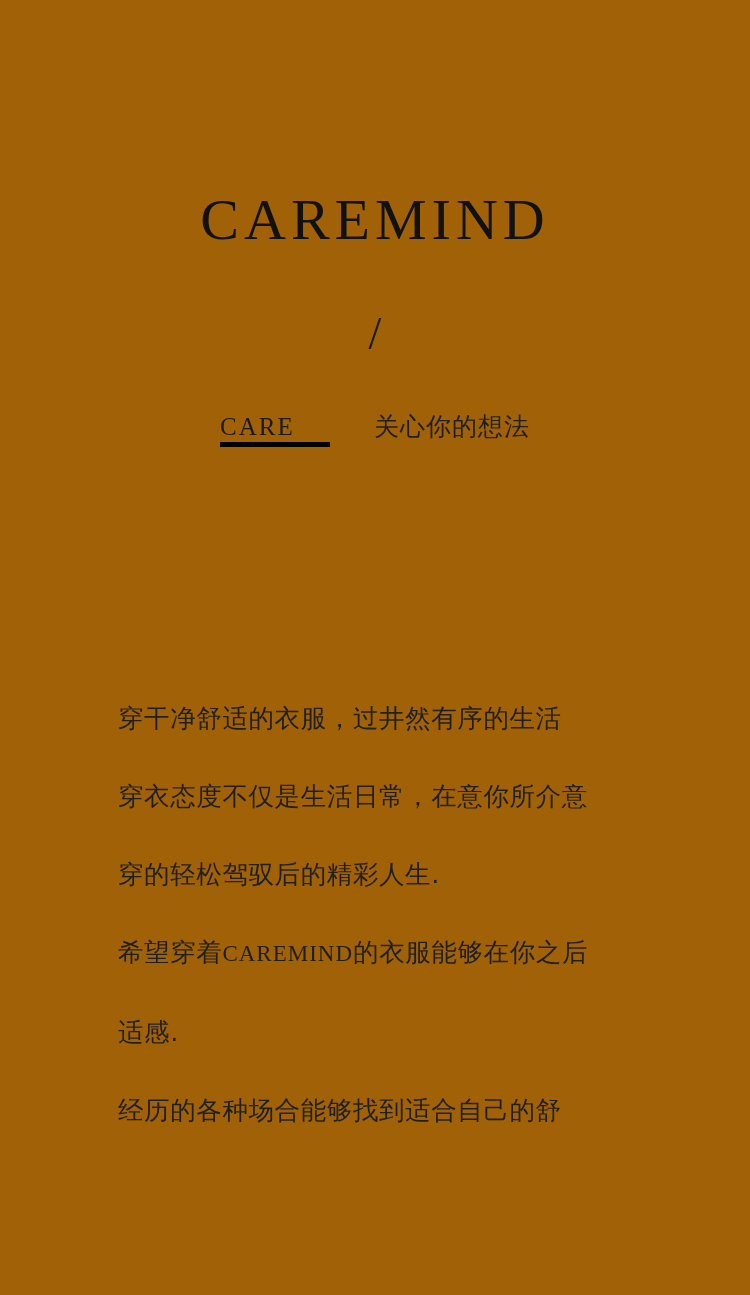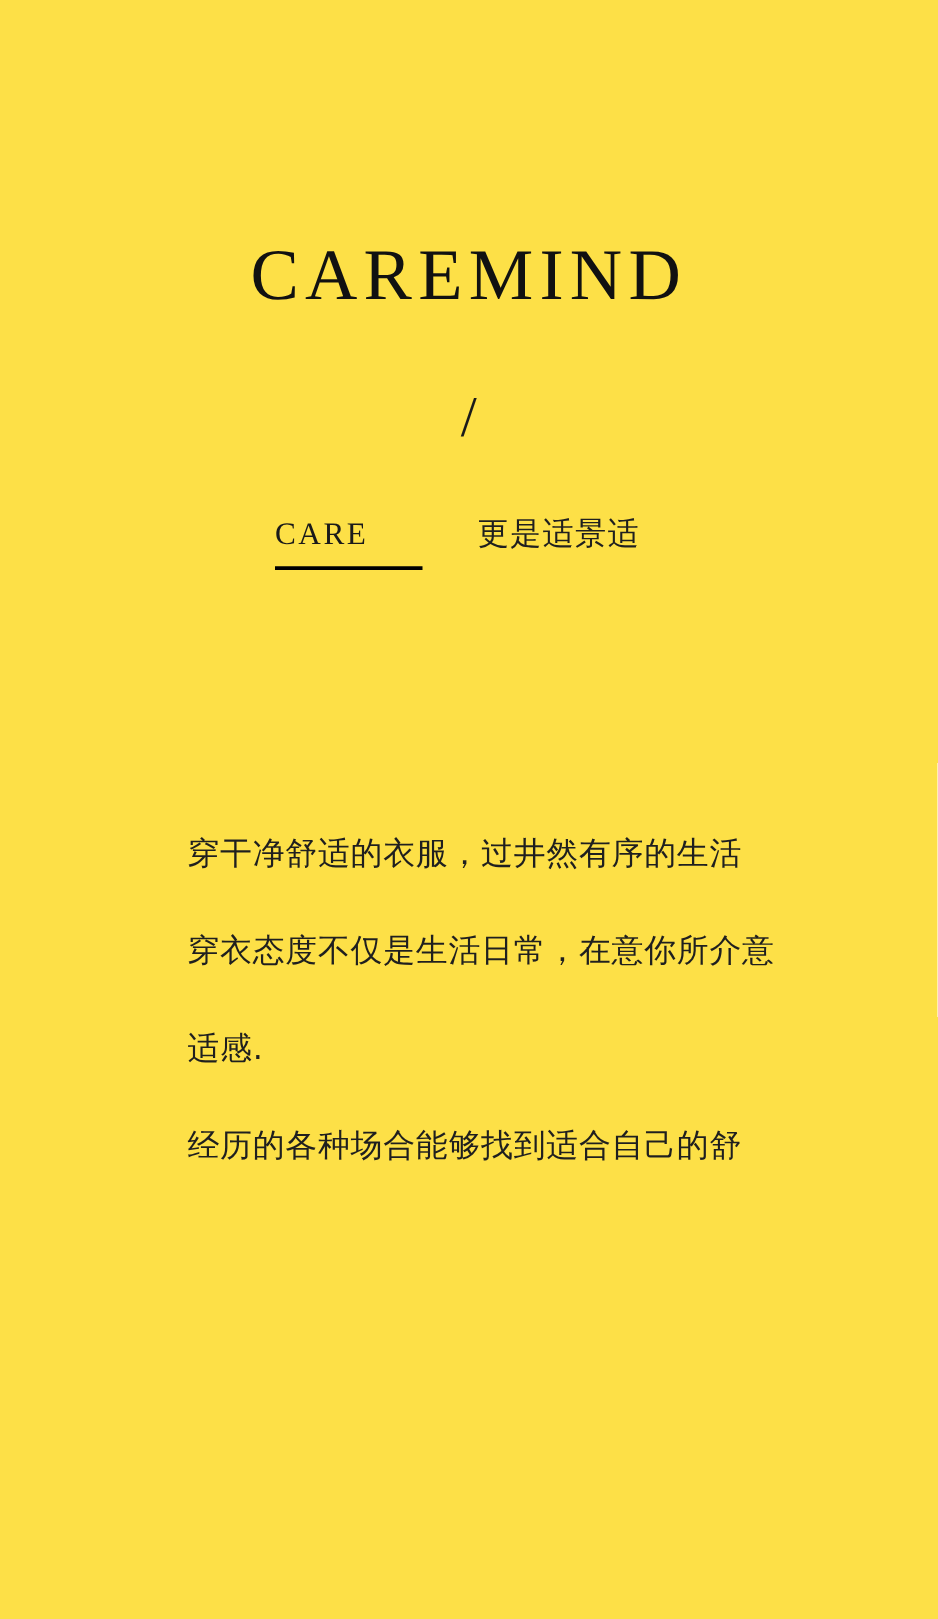--- a/index.html
+++ b/index.html
@@ -12,21 +12,21 @@
     height: 1295px;
     font-family: "Liberation Serif", serif;
     color: #1a1a1a;
     -webkit-font-smoothing: antialiased;
   }
   .page {
     position: relative;
     width: 750px;
     height: 1295px;
     overflow: hidden;
-    background: #fde047;
+    background: #a16207;
   }
 
   
   .brand {
     position: absolute;
     top: 188px;
     left: 0;
     width: 750px;
     text-align: center;
     font-family: "Liberation Serif", serif;
@@ -66,41 +66,40 @@
     display: flex;
     align-items: baseline;
     width: 310px;
   }
   .tagline-en {
     width: 118px;
     font-family: "Liberation Serif", serif;
     font-size: 25px;
     letter-spacing: 2px;
     color: #1a1a1a;
-    border-bottom: 3px solid #000000;
-    padding-bottom: 12px;
+    border-bottom: 5px solid #000000;
+    padding-bottom: 2px;
     line-height: 1.05;
   }
   .tagline-cn {
     margin-left: 44px;
     font-family: "DejaVu Sans", sans-serif;
     font-size: 25px;
     letter-spacing: 1px;
     color: #1f1f1f;
     line-height: 1.05;
     white-space: nowrap;
   }
 
   
   .body-copy {
     position: absolute;
-    top: 644px;
+    top: 679px;
     left: 118px;
     width: 520px;
-    margin-left: 32px;
   }
   .body-line {
     font-family: "DejaVu Sans", sans-serif;
     font-size: 25.5px;
     letter-spacing: 0.6px;
     color: #1f1f1f;
     line-height: 78px;
     white-space: nowrap;
   }
   .body-line .inline-brand {
@@ -114,24 +113,28 @@
 
 <div class="page">
 
   <div class="brand">CAREMIND</div>
 
   <div class="divider">/</div>
 
   <div class="tagline">
     <div class="tagline-row">
       <span class="tagline-en">CARE</span>
-      <span class="tagline-cn">更是适景适</span>
+      <span class="tagline-cn">关心你的想法</span>
     </div>
   </div>
 
   <div class="body-copy">
     <div class="body-line">穿干净舒适的衣服，过井然有序的生活</div>
     <div class="body-line">穿衣态度不仅是生活日常，在意你所介意</div>
+    <div class="body-line">穿的轻松驾驭后的精彩人生.</div>
+    <div class="body-line">
+      <span>希望穿着</span><span class="inline-brand">CAREMIND</span><span>的衣服能够在你之后</span>
+    </div>
     <div class="body-line">适感.</div>
     <div class="body-line">经历的各种场合能够找到适合自己的舒</div>
   </div>
 
 </div>
 
 </body></html>

